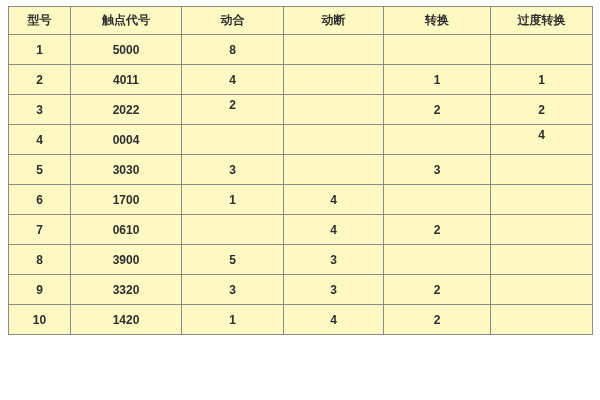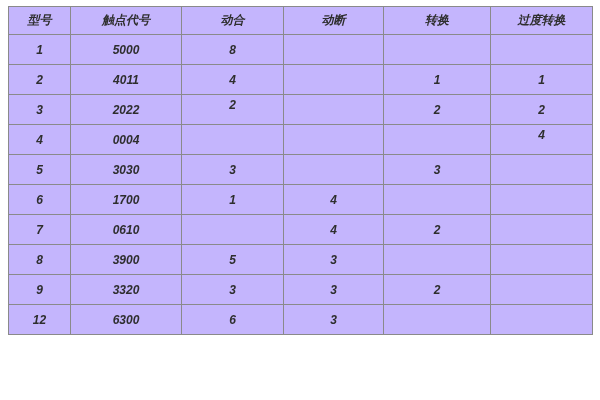--- a/index.html
+++ b/index.html
@@ -13,22 +13,21 @@
   }
   .table-wrap {
     position: absolute;
     left: 8px;
     top: 6px;
   }
   table.data-table {
     border-collapse: collapse;
     table-layout: fixed;
     width: 584px;
-    background: #c4b5fd;
-    font-style: italic;
+    background: #fef9c3;
   }
   table.data-table th,
   table.data-table td {
     border: 1px solid #8a8a8a;
     text-align: center;
     vertical-align: middle;
     font-size: 12px;
     font-weight: bold;
     color: #2e2e2e;
     padding: 0;
@@ -138,22 +137,22 @@
         </tr>
         <tr>
           <td>9</td>
           <td>3320</td>
           <td>3</td>
           <td>3</td>
           <td>2</td>
           <td></td>
         </tr>
         <tr>
-          <td>12</td>
-          <td>6300</td>
-          <td>6</td>
-          <td>3</td>
-          <td></td>
+          <td>10</td>
+          <td>1420</td>
+          <td>1</td>
+          <td>4</td>
+          <td>2</td>
           <td></td>
         </tr>
       </tbody>
   </table>
 </div>
 
 </body></html>

